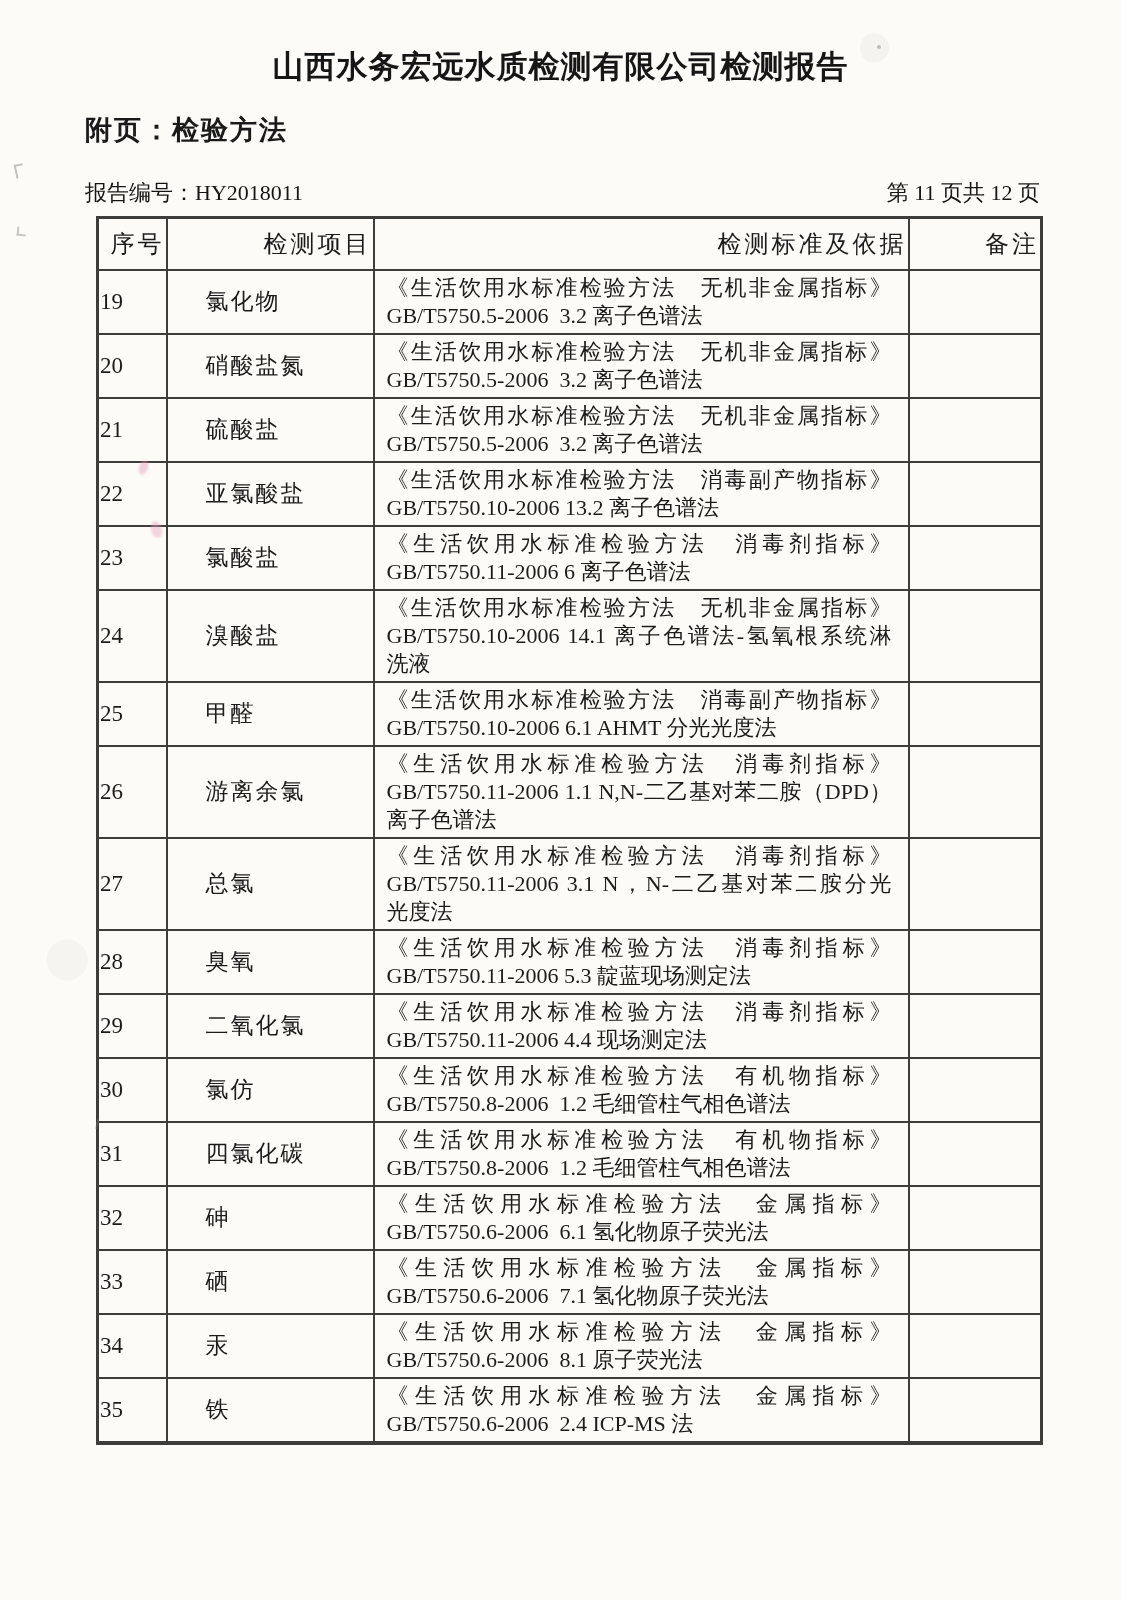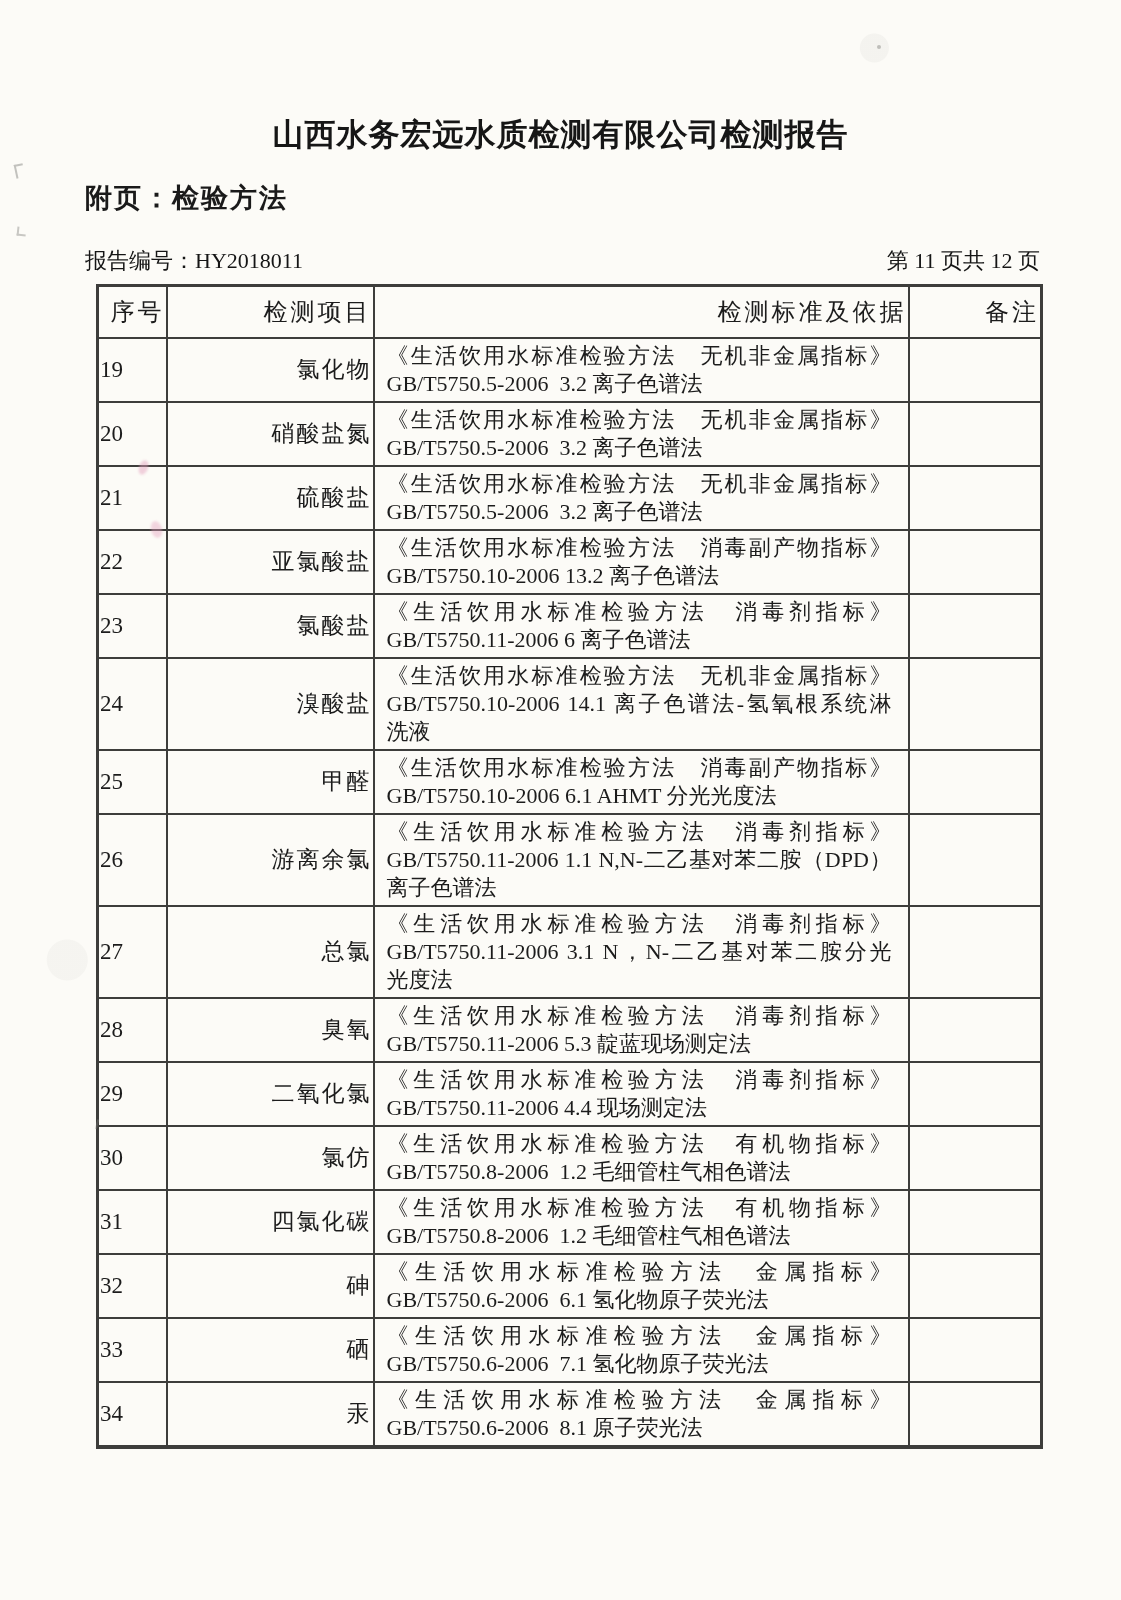--- a/index.html
+++ b/index.html
@@ -14,21 +14,21 @@
     color:var(--ink);
     font-family:"Liberation Serif","DejaVu Serif",serif;
   }
   .doc{position:relative;width:1121px;height:1600px;
     background:
       radial-gradient(circle at 78% 3%, rgba(120,120,115,.06) 0 14px, transparent 15px),
       radial-gradient(circle at 6% 60%, rgba(120,120,115,.05) 0 20px, transparent 21px),
       var(--paper);
   }
   .title{
-    margin:0;padding-top:114px;text-align:center;
+    margin:0;padding-top:46px;text-align:center;
     font-family:"Liberation Sans","DejaVu Sans",sans-serif;
     font-size:31px;font-weight:700;letter-spacing:1px;color:#161616;
   }
   .attachment{
     margin:24px 0 0 85px;
     font-family:"Liberation Sans","DejaVu Sans",sans-serif;
     font-size:27px;font-weight:700;letter-spacing:2px;color:#1a1a1a;
   }
   .meta{
     display:flex;justify-content:space-between;align-items:flex-start;
@@ -42,21 +42,21 @@
   }
   table.methods th, table.methods td{
     border:2px solid var(--border);
     color:var(--ink);
   }
   thead th{
     height:52px;font-weight:normal;font-size:24px;
     letter-spacing:3px;text-align:right;vertical-align:middle;
   }
   td.c-no{width:69px;text-align:left;vertical-align:middle;font-size:23px;}
-  td.c-item{width:207px;text-align:right;vertical-align:middle;font-size:23px;letter-spacing:2px;padding-left:38px;}
+  td.c-item{width:207px;text-align:left;vertical-align:middle;font-size:23px;letter-spacing:2px;padding-left:38px;}
   td.c-std{width:535px;padding:3px 16px 3px 12px;vertical-align:middle;font-size:22px;line-height:28px;}
   td.c-remark{width:133px;}
   .std-line{white-space:pre-wrap;}
   .std-line.just{text-align:justify;text-align-last:justify;text-justify:inter-character;}
   
   .artifact{position:absolute;pointer-events:none;}
   .a-gray1{left:15px;top:164px;width:9px;height:14px;border-left:2px solid var(--artifact-gray);border-top:2px solid var(--artifact-gray);opacity:.5;transform:rotate(-12deg);}
   .a-gray2{left:17px;top:227px;width:9px;height:9px;border-left:2px solid var(--artifact-gray);border-bottom:2px solid var(--artifact-gray);opacity:.45;transform:rotate(6deg);}
   .a-speck{left:877px;top:45px;width:4px;height:4px;background:var(--artifact-gray);border-radius:50%;opacity:.5;}
   .a-pink1{left:139px;top:460px;width:9px;height:15px;background:var(--artifact-pink);border-radius:50%;opacity:.45;filter:blur(1px);transform:rotate(20deg);}
@@ -233,20 +233,29 @@
         </tr>
         <tr>
           <td class="c-no">34</td>
           <td class="c-item">汞</td>
           <td class="c-std">
             <div class="std-line just">《生活饮用水标准检验方法　金属指标》</div>
             <div class="std-line">GB/T5750.6-2006  8.1 原子荧光法</div>
           </td>
           <td class="c-remark"></td>
         </tr>
+        <tr>
+          <td class="c-no">35</td>
+          <td class="c-item">铁</td>
+          <td class="c-std">
+            <div class="std-line just">《生活饮用水标准检验方法　金属指标》</div>
+            <div class="std-line">GB/T5750.6-2006  2.4 ICP-MS 法</div>
+          </td>
+          <td class="c-remark"></td>
+        </tr>
       </tbody>
   </table>
 
   <div class="artifact a-gray1"></div>
   <div class="artifact a-gray2"></div>
   <div class="artifact a-gray3"></div>
   <div class="artifact a-speck"></div>
   <div class="artifact a-pink1"></div>
   <div class="artifact a-pink2"></div>
 

